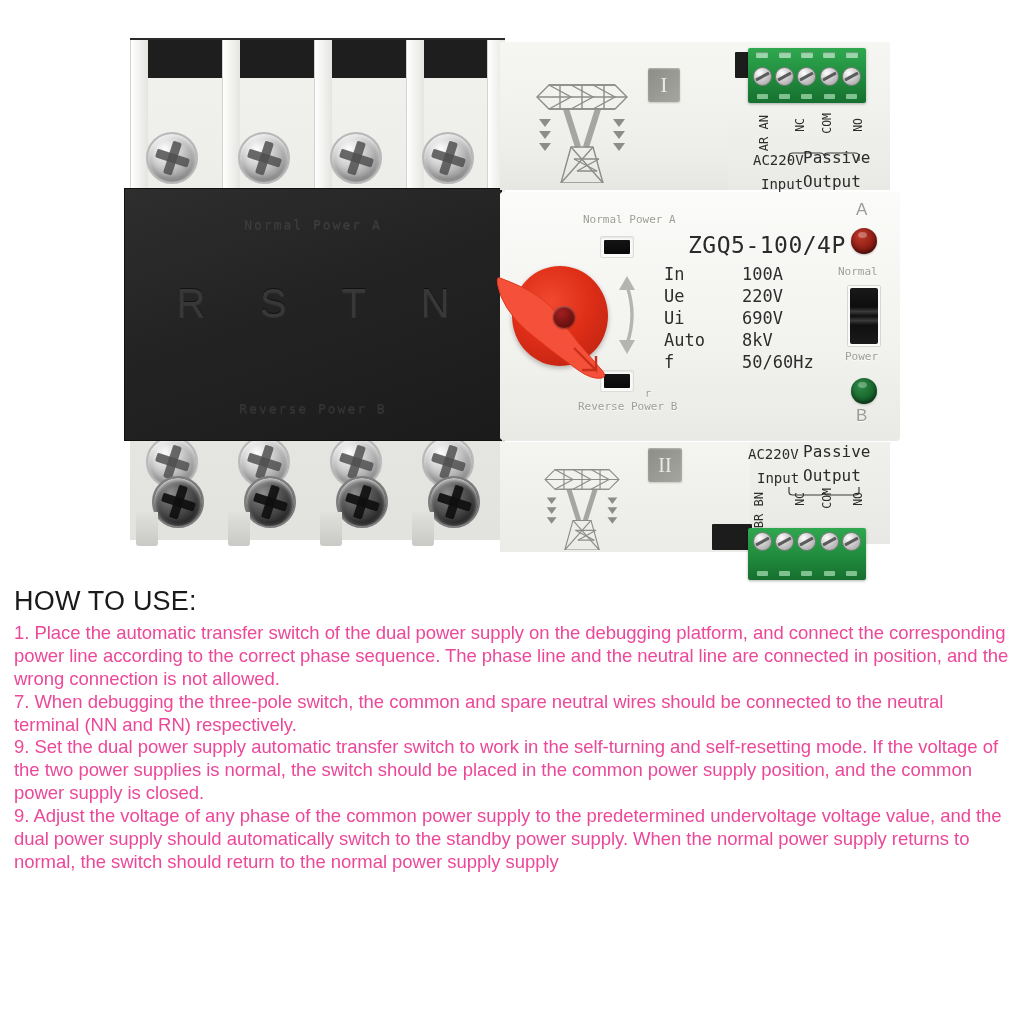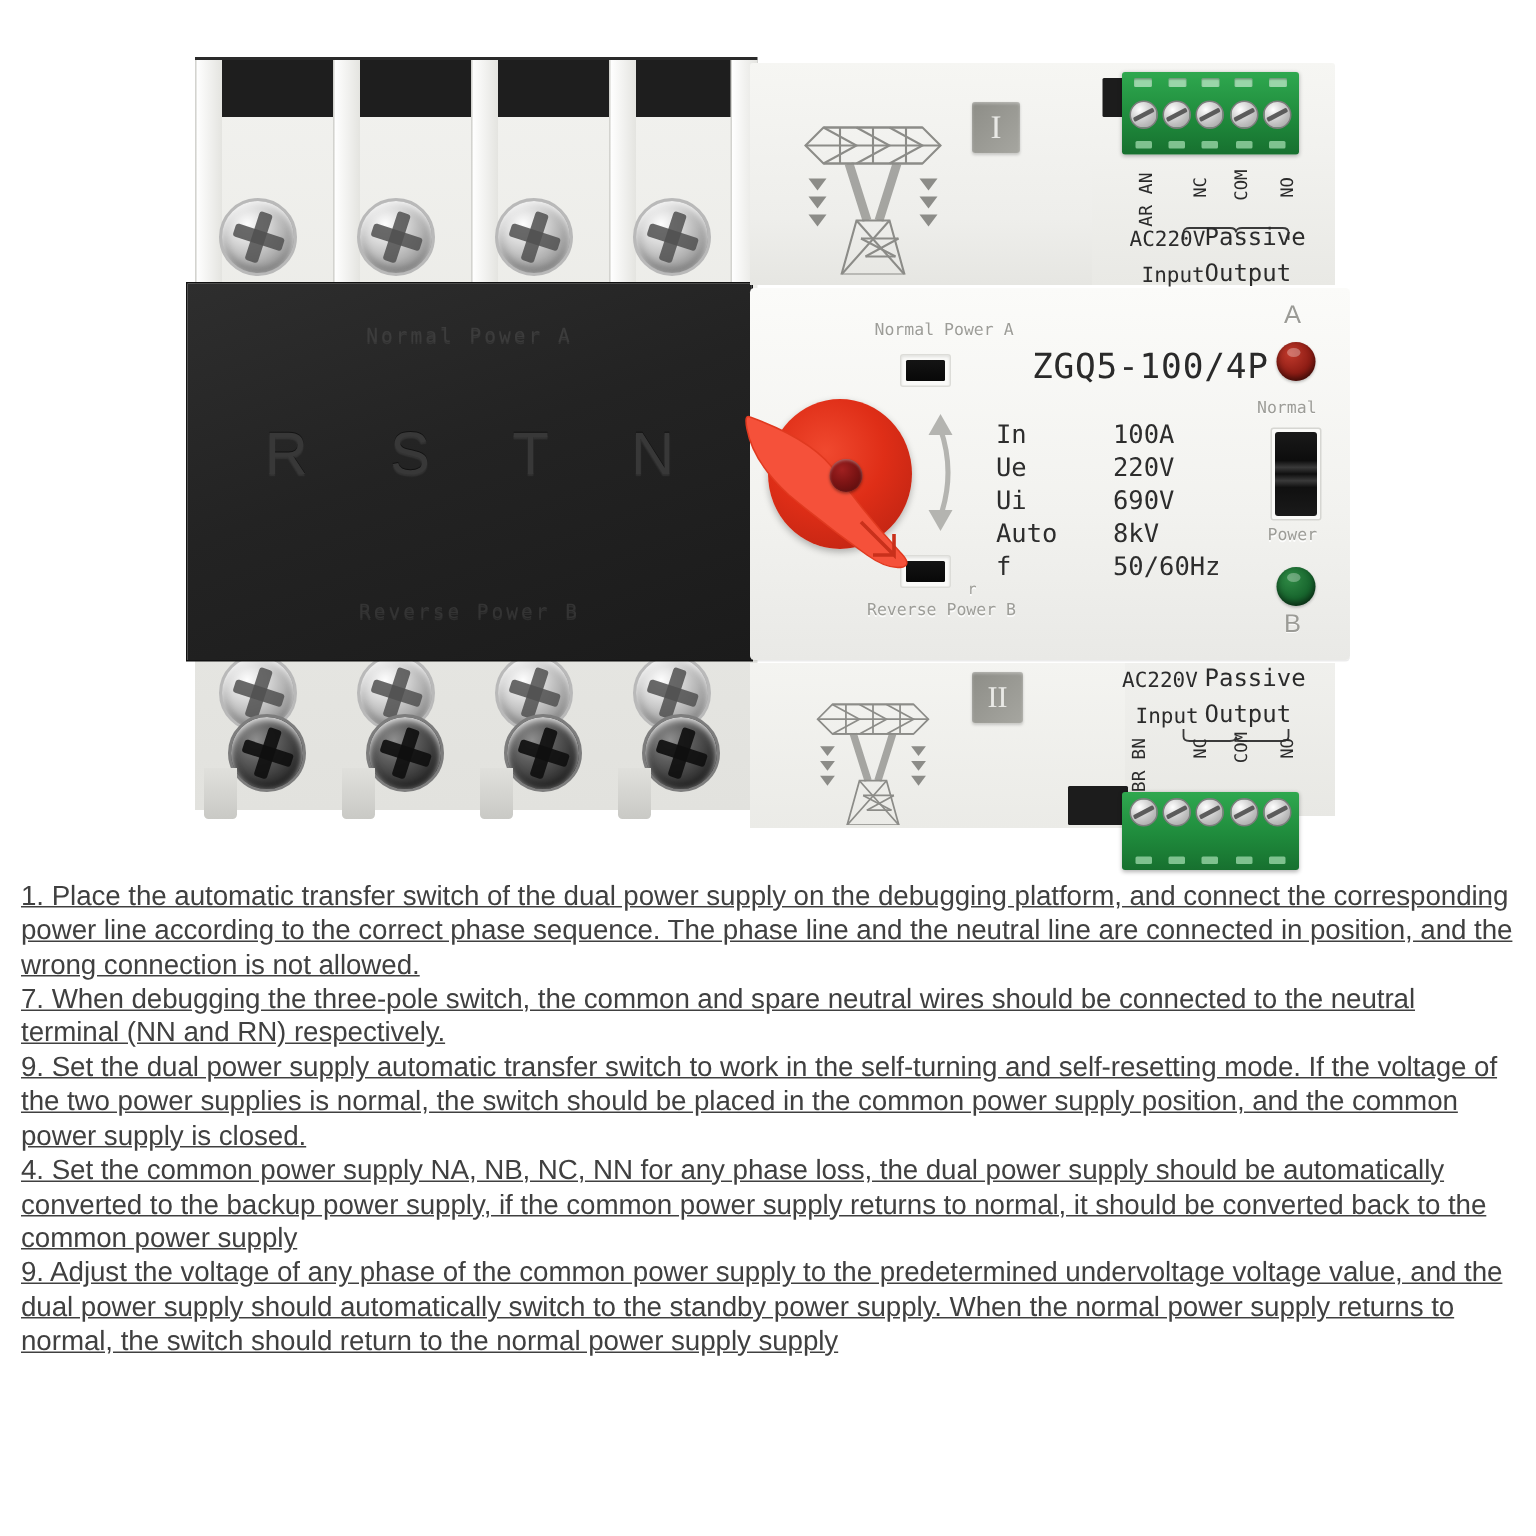--- a/index.html
+++ b/index.html
@@ -246,23 +246,22 @@
   #instructions {
     position:absolute; left:0; top:586px; width:1024px; height:438px;
     padding: 0 14px;
     background:#ffffff;
   }
   #how-title {
     font-size: 27px; color:#1a1a1a; font-weight:400; line-height:1.12;
     margin-bottom: 6px; letter-spacing:.2px;
   }
   .step {
-    font-size: 18.5px; color:#404040; line-height: 1.235;
+    font-size: 18.5px; color:#ec4899; line-height: 1.235;
     letter-spacing: -0.05px;
-    text-decoration: underline;
   }
 </style>
 </head>
 <body>
 
 <div id="page">
 
   <div id="product-photo">
 
     <div class="breaker-top-dark"></div>
@@ -471,21 +470,21 @@
         <svg width="152" height="118" viewBox="0 0 152 118">
           <path d="M8 14 Q52 30 66 52 Q84 78 108 104 Q116 112 110 114 Q100 116 86 106
                    Q58 86 34 66 Q10 44 6 22 Q4 12 8 14 Z" fill="#f5513a" stroke="#e03a20" stroke-width="1"></path>
           <path d="M82 84 L104 106 L104 92 M104 106 L90 106" stroke="#c9301b" stroke-width="2.4" fill="none"></path>
         </svg>
       </div>
       <div class="knob-center"></div>
     </div>
 
     <div class="model" style="left:688px; top:232px; font-size:23px;">ZGQ5-100/4P</div>
-    <div class="spec-table" style="left:664px; top:263px; font-size:17px;margin-top:16px;">
+    <div class="spec-table" style="left:664px; top:263px; font-size:17px;">
       <div class="row">
         <span class="k">In</span>
         <span class="v">100A</span>
       </div>
       <div class="row">
         <span class="k">Ue</span>
         <span class="v">220V</span>
       </div>
       <div class="row">
         <span class="k">Ui</span>
@@ -568,20 +567,20 @@
           <div class="base"></div>
           <div class="base"></div>
           <div class="base"></div>
           <div class="base"></div>
       </div>
     </div>
 
   </div>
 
   <div id="instructions">
+    <h1 id="how-title">HOW TO USE:</h1>
     <p class="step">1. Place the automatic transfer switch of the dual power supply on the debugging platform, and connect the corresponding power line according to the correct phase sequence. The phase line and the neutral line are connected in position, and the wrong connection is not allowed.</p>
     <p class="step">7. When debugging the three-pole switch, the common and spare neutral wires should be connected to the neutral terminal (NN and RN) respectively.</p>
     <p class="step">9. Set the dual power supply automatic transfer switch to work in the self-turning and self-resetting mode. If the voltage of the two power supplies is normal, the switch should be placed in the common power supply position, and the common power supply is closed.</p>
-    <p class="step">4. Set the common power supply NA, NB, NC, NN for any phase loss, the dual power supply should be automatically converted to the backup power supply, if the common power supply returns to normal, it should be converted back to the common power supply</p>
     <p class="step">9. Adjust the voltage of any phase of the common power supply to the predetermined undervoltage voltage value, and the dual power supply should automatically switch to the standby power supply. When the normal power supply returns to normal, the switch should return to the normal power supply supply</p>
   </div>
 
 </div>
 
 </body></html>

